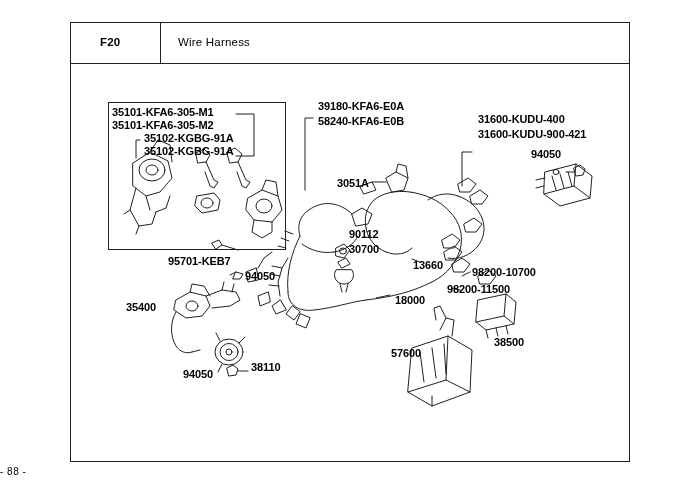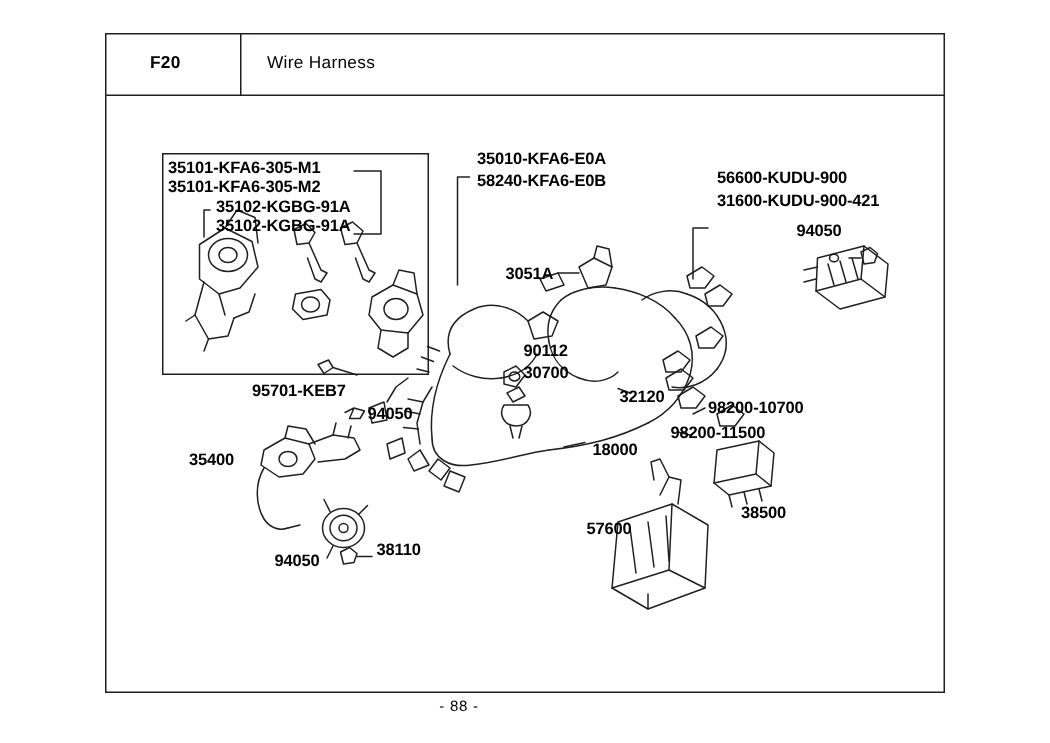--- a/index.html
+++ b/index.html
@@ -29,21 +29,21 @@
   .title-name{
     position:absolute;left:178px;top:36px;font-size:11.5px;font-weight:normal;letter-spacing:.2px;
   }
 
   .inner-box{
     position:absolute;left:108px;top:102px;width:178px;height:148px;
     border:1px solid #231f20;box-sizing:border-box;
   }
 
   .page-num{
-    position:absolute;left:0;top:466px;width:612px;text-align:center;
+    position:absolute;left:0;top:466px;width:612px;text-align:left;
     font-size:10px;letter-spacing:.5px;
   }
 
   .lbl{
     position:absolute;font-size:11px;font-weight:bold;white-space:nowrap;letter-spacing:-.1px;
   }
 
   .wm{
     position:absolute;left:248px;top:196px;width:210px;height:130px;
     pointer-events:none;opacity:.16;
@@ -198,33 +198,33 @@
       <path d="M478 276 L488 270 L496 276 L490 284 L480 284 Z"></path>
     </g>
   </svg>
   </div>
 
   <div class="lbl" style="left:112px;top:106px">35101-KFA6-305-M1</div>
   <div class="lbl" style="left:112px;top:119px">35101-KFA6-305-M2</div>
   <div class="lbl" style="left:144px;top:132px">35102-KGBG-91A</div>
   <div class="lbl" style="left:144px;top:145px">35102-KGBG-91A</div>
 
-  <div class="lbl" style="left:318px;top:100px">35010-KFA6-E0A</div>
+  <div class="lbl" style="left:318px;top:100px">39180-KFA6-E0A</div>
   <div class="lbl" style="left:318px;top:115px">58240-KFA6-E0B</div>
 
-  <div class="lbl" style="left:478px;top:113px">56600-KUDU-900</div>
+  <div class="lbl" style="left:478px;top:113px">31600-KUDU-400</div>
   <div class="lbl" style="left:478px;top:128px">31600-KUDU-900-421</div>
 
   <div class="lbl" style="left:531px;top:148px">94050</div>
 
   <div class="lbl" style="left:337px;top:177px">3051A</div>
   <div class="lbl" style="left:349px;top:228px">90112</div>
   <div class="lbl" style="left:349px;top:243px">30700</div>
 
-  <div class="lbl" style="left:413px;top:259px">32120</div>
+  <div class="lbl" style="left:413px;top:259px">13660</div>
   <div class="lbl" style="left:472px;top:266px">98200-10700</div>
   <div class="lbl" style="left:447px;top:283px">98200-11500</div>
 
   <div class="lbl" style="left:168px;top:255px">95701-KEB7</div>
   <div class="lbl" style="left:245px;top:270px">94050</div>
 
   <div class="lbl" style="left:126px;top:301px">35400</div>
   <div class="lbl" style="left:395px;top:294px">18000</div>
 
   <div class="lbl" style="left:494px;top:336px">38500</div>

